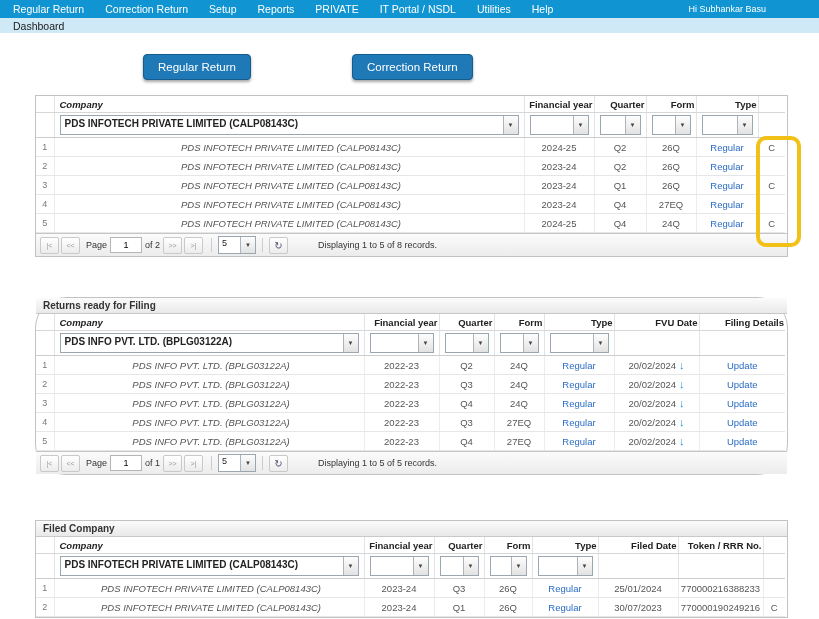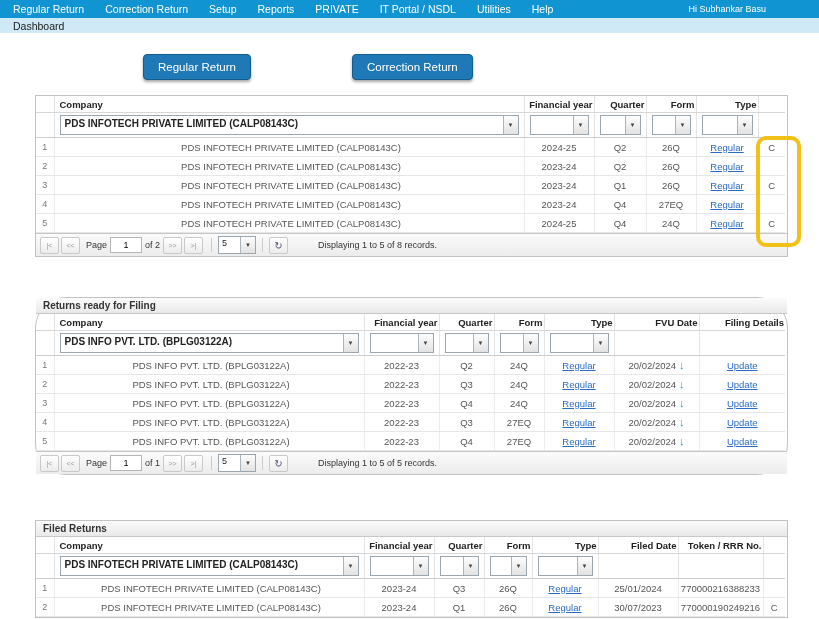--- a/index.html
+++ b/index.html
@@ -27,28 +27,28 @@
     background:linear-gradient(#fbfbfb,#e9e9e9); border-bottom:1px solid #c8c8c8;
     font-size:10px; font-weight:bold; color:#333; padding:2px 7px; height:11px; line-height:11px;
   }
   table.grid { border-collapse:collapse; table-layout:fixed; width:749px; }
   .grid td { overflow:hidden; white-space:nowrap; }
   .hdr-row td {
     font-size:9.5px; font-weight:bold; color:#222; text-align:right; height:14px;
     border-left:1px solid #e3e3e3; border-bottom:1px solid #d7d7d7;
   }
   .hdr-row td:first-child, .filter-row td:first-child, .data-row td:first-child { border-left:none; }
-  td.left { text-align:left; padding-left:5px; }
+  td.left { text-align:left; padding-left:5px;font-style:italic; }
   .filter-row td { height:22px; border-left:1px solid #e3e3e3; border-bottom:1px solid #cdcdcd; vertical-align:middle; }
   .data-row td {
     height:16px; font-size:9.5px; color:#555; text-align:center;
     border-left:1px solid #ececec; border-bottom:1px solid #e6e6e6;
   }
   .data-row td.num { color:#777; font-size:9px; }
-  a.lnk { color:#2a6cc4; text-decoration:underline; cursor:pointer; font-size:9.5px; }
+  a.lnk { color:#2a6cc4; cursor:pointer; font-size:9.5px; }
   
   .select { display:flex; align-items:stretch; border:1px solid #9aa6b0; background:#fff; height:18px; margin:0 4px; cursor:pointer; }
   .select .sel-text { flex:1; font-size:10px; font-weight:bold; color:#222; padding:2px 4px; overflow:hidden; white-space:nowrap; }
   .select .sel-arrow {
     width:14px; border-left:1px solid #aab4bd; background:linear-gradient(#fdfdfd,#e2e2e2);
     display:flex; align-items:center; justify-content:center; font-size:6px; color:#444; flex:none;
   }
   .filter-select .sel-text { font-weight:normal; }
   
   .pager {
@@ -365,21 +365,21 @@
       </div>
     <div class="pg-sep"></div>
     <div class="pg-btn refresh">
         <span>↻</span>
       </div>
     <span class="status">Displaying 1 to 5 of 5 records.</span>
   </div>
 </div>
 
 <div class="panel mt45">
-  <div class="panel-title">Filed Returns</div>
+  <div class="panel-title">Filed Company</div>
   <table class="grid">
     <colgroup>
         <col style="width:18px">
         <col style="width:310px">
         <col style="width:70px">
         <col style="width:50px">
         <col style="width:48px">
         <col style="width:66px">
         <col style="width:80px">
         <col style="width:85px">

